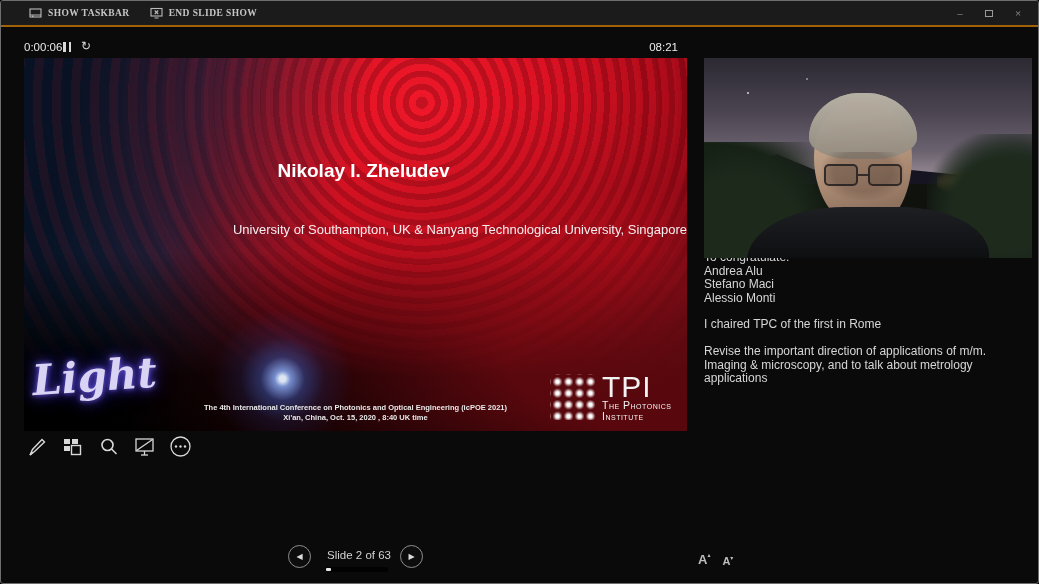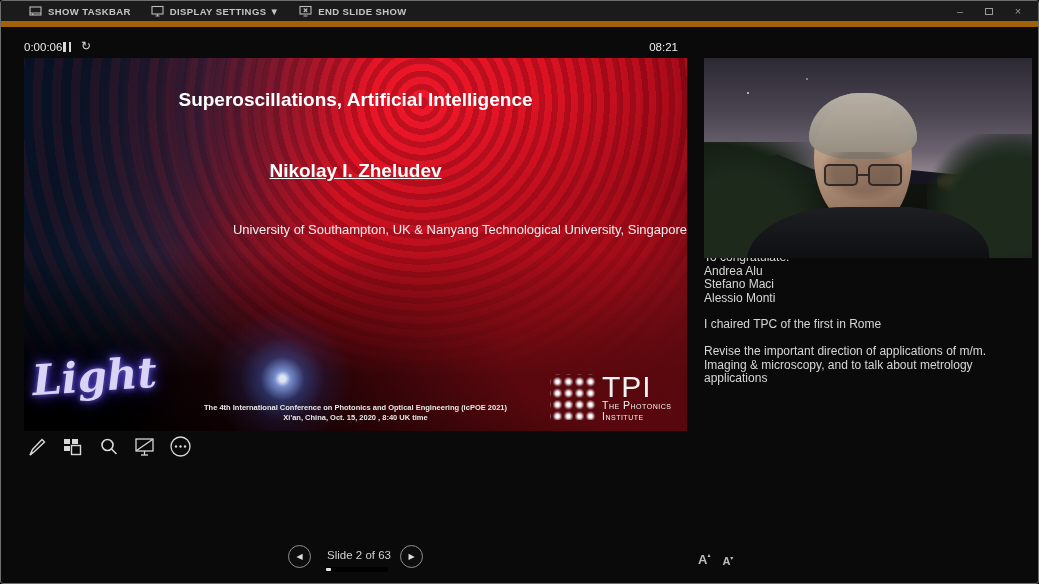--- a/index.html
+++ b/index.html
@@ -8,22 +8,22 @@
     position:relative; width:1039px; height:584px;
     background:#0a0a0a; overflow:hidden;
     border:1px solid #6e6e6e; border-radius:3px;
     font-family:"Liberation Sans", sans-serif;
     color:#ccc;
   }
 
   
   .top-toolbar {
     position:absolute; left:0; top:0; width:100%; height:26px;
-    background:#1b1b1b; border-bottom:6px solid #a16207;
-    display:flex; align-items:center;
+    background:#1b1b1b; border-bottom:2px solid #a16207;
+    display:flex; align-items:center;font-family:Liberation Serif, serif;
   }
   .tt-btn {
     display:flex; align-items:center; gap:6px;
     font-size:9.5px; font-weight:700; letter-spacing:.4px; color:#c6c6c6;
     padding:0 10px; height:100%; cursor:default;
   }
   .tt-btn:first-child { margin-left:18px; }
   .tt-btn svg { display:block; }
   .win-controls { margin-left:auto; display:flex; align-items:center; gap:9px; padding-right:10px; }
   .win-btn { width:20px; height:18px; display:flex; align-items:center; justify-content:center; color:#9a9a9a; font-size:11px; }
@@ -51,22 +51,22 @@
   }
   .navy-overlay { background:linear-gradient(103deg, rgba(7,18,36,.95) 8%, rgba(12,32,58,.72) 25%, rgba(12,32,58,0) 47%); }
   .rings-global { background:repeating-radial-gradient(circle at 60% 12%, rgba(200,28,42,.10) 0 9px, transparent 9px 19px); }
   .bottom-dark { background:linear-gradient(to bottom, transparent 52%, rgba(0,0,0,.5) 70%, rgba(0,0,0,.96) 85%, #000 100%); }
   .red-glow-br { background:radial-gradient(ellipse at 98% 80%, rgba(160,14,24,.55) 0 18%, rgba(120,10,18,.25) 40%, transparent 62%); }
   .blue-glow { background:
       radial-gradient(circle at 39% 86%, rgba(230,242,255,.95) 0 3px, rgba(140,175,255,.8) 8px, rgba(70,115,235,.38) 22px, rgba(45,80,200,.14) 42px, transparent 70px); }
 
   .slide-title { position:absolute; left:0; top:30px; width:100%; text-align:center;
     font-size:19px; line-height:23px; font-weight:700; color:#fff; }
-  .slide-author { position:absolute; left:0; top:102px; width:100%; text-align:center;
-    font-size:19px; font-weight:700; color:#fff;text-decoration:underline; }
+  .slide-author { position:absolute; left:8px; top:102px; width:100%; text-align:center;
+    font-size:19px; font-weight:700; color:#fff; }
   .slide-affil { position:absolute; left:0; top:164px; width:100%; text-align:right;
     font-size:13px; color:#f5eef0; }
   .slide-conf { position:absolute; left:0; top:345px; width:100%; text-align:center;
     font-size:7.5px; line-height:9.5px; color:#e9e9e9; font-weight:700; }
 
   .light-logo { position:absolute; left:8px; top:294px; font-family:"DejaVu Serif", serif;
     font-style:italic; font-weight:700; font-size:42px; color:#d9d3f4;
     text-shadow:0 0 5px #6a5ad6, 0 0 12px #4234b8, 0 0 22px #2a1f90; transform:rotate(-4deg); }
 
   .tpi { position:absolute; left:526px; top:316px; display:flex; gap:7px; align-items:flex-start; }
@@ -147,30 +147,20 @@
             <line x1="1" y1="8" x2="12" y2="8"></line>
           <line x1="3" y1="9.2" x2="4.4" y2="9.2" stroke-width="1.4"></line>
         </svg>
       </span>
       <span>SHOW TASKBAR</span>
     </div>
     <div class="tt-btn">
       <span>
         <svg width="13" height="12" viewBox="0 0 13 12" fill="none" stroke="#bbb" stroke-width="1.1">
           <rect x="1" y="1.5" width="11" height="7.5"></rect>
-            <line x1="4.5" y1="11" x2="8.5" y2="11"></line>
-            <line x1="6.5" y1="9" x2="6.5" y2="11"></line>
-        </svg>
-      </span>
-      <span>DISPLAY SETTINGS ▼</span>
-    </div>
-    <div class="tt-btn">
-      <span>
-        <svg width="13" height="12" viewBox="0 0 13 12" fill="none" stroke="#bbb" stroke-width="1.1">
-          <rect x="1" y="1.5" width="11" height="7.5"></rect>
             <line x1="4.8" y1="3.5" x2="8.2" y2="7"></line>
             <line x1="8.2" y1="3.5" x2="4.8" y2="7"></line>
           <line x1="4.5" y1="11" x2="8.5" y2="11"></line>
         </svg>
       </span>
       <span>END SLIDE SHOW</span>
     </div>
     <div class="win-controls">
       <div class="win-btn">–</div>
       <div class="win-btn">
@@ -191,21 +181,20 @@
 
   <div class="slide">
     <div class="layer red-layer"></div>
     <div class="layer navy-overlay"></div>
     <div class="layer rings-global"></div>
     <div class="layer bottom-dark"></div>
     <div class="layer red-glow-br"></div>
     <div class="layer blue-glow"></div>
 
     <div class="slide-title">
-      <div>Superoscillations, Artificial Intelligence</div>
     </div>
     <div class="slide-author">Nikolay I. Zheludev</div>
     <div class="slide-affil">University of Southampton, UK &amp; Nanyang Technological University, Singapore</div>
     <div class="slide-conf">
       <div>The 4th International Conference on Photonics and Optical Engineering (icPOE 2021)</div>
       <div>Xi'an, China, Oct. 15, 2020 , 8:40 UK time</div>
     </div>
     <div class="light-logo">Light</div>
     <div class="tpi">
       <div class="tpi-dots"></div>

